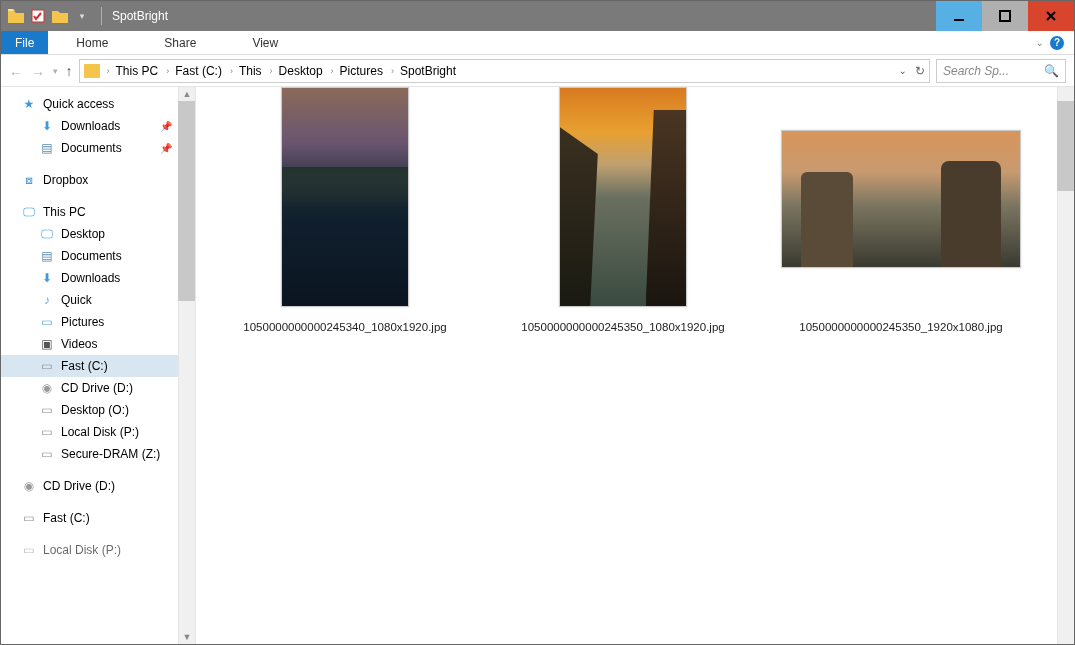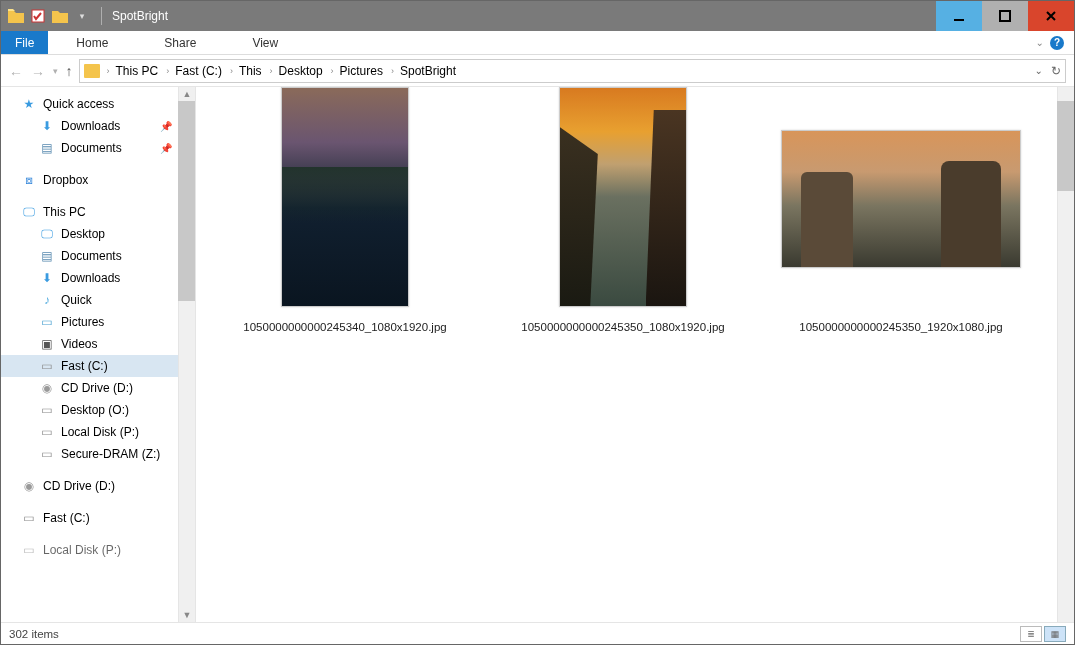--- a/index.html
+++ b/index.html
@@ -201,20 +201,24 @@
         </span>
       <span class="crumb">
           <span class="car">›</span>
           <span class="seg">SpotBright</span>
         </span>
       <span class="end">
         <span style="font-size:10px;">⌄</span>
         <span>↻</span>
       </span>
     </div>
+    <div class="search-box">
+      <span>Search Sp...</span>
+      <span class="mag">🔍</span>
+    </div>
   </div>
 
   <div class="body">
 
     <div class="navpane">
       <div class="tree">
         <div class="tree-item">
             <span class="ic ic-star">★</span>
             <span>Quick access</span>
           </div>
@@ -332,21 +336,14 @@
 
 
 
       </div>
       <div class="cscroll"></div>
       <div class="cthumb"></div>
     </div>
 
   </div>
 
-  <div class="status">
-    <span>302 items</span>
-    <div class="view-btns">
-      <div class="vb">≣</div>
-      <div class="vb active">▦</div>
-    </div>
-  </div>
 
 </div>
 
 </body></html>

